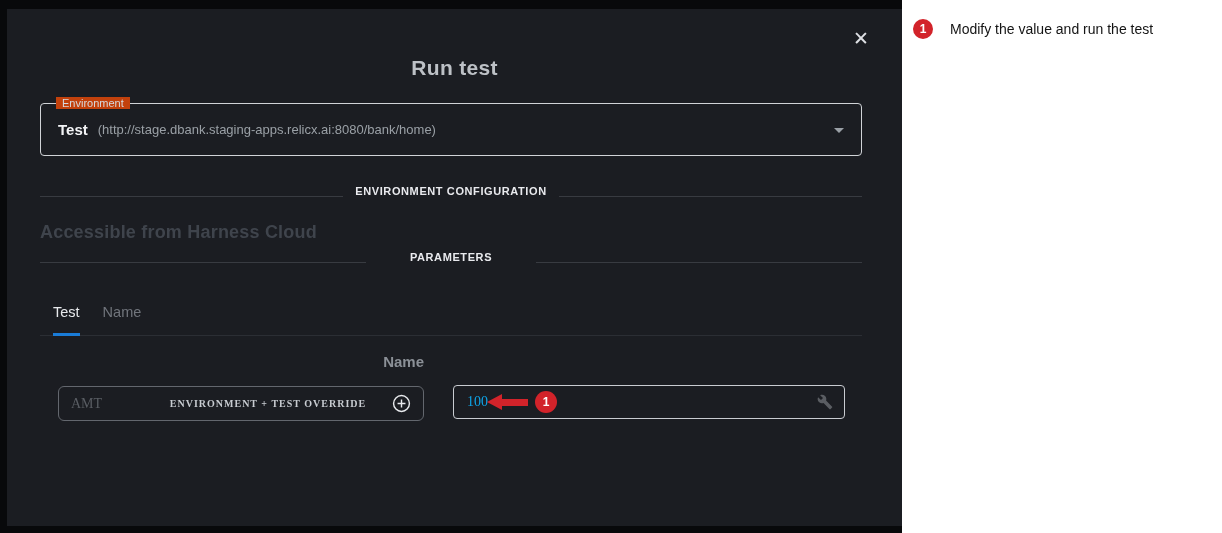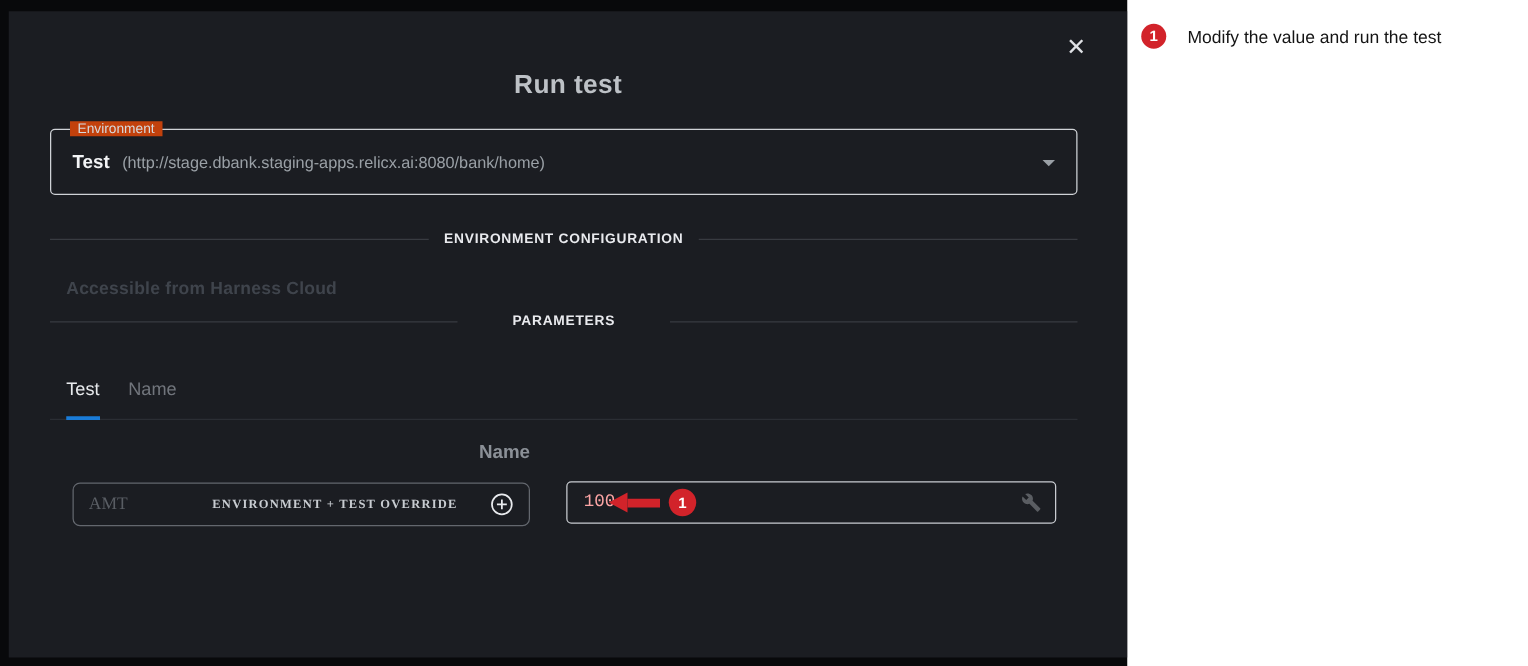--- a/index.html
+++ b/index.html
@@ -23,28 +23,28 @@
   .env-label { position:absolute; top:-7px; left:15px; background:#c2410c; padding:0 6px;
                font-size:11px; color:#d6d9dd; }
   .env-content { display:flex; align-items:center; height:100%; padding-left:17px; }
   .env-name { font-weight:bold; font-size:15px; color:#f3f4f6; margin-right:10px; }
   .env-url { font-size:13px; color:#9aa0a6; }
   .env-caret { position:absolute; right:17px; top:50%; margin-top:-2px; width:0; height:0;
                border-left:5px solid transparent; border-right:5px solid transparent;
                border-top:5px solid #9aa0a6; }
 
   
-  .divider { position:absolute; left:33px; width:822px; display:flex; align-items:center; gap:12px; }
+  .divider { position:absolute; left:33px; width:822px; display:flex; align-items:flex-end; gap:12px; }
   .divider .line { flex:1; height:1px; background:#383b41; }
   .divider .label { font-size:11px; font-weight:bold; color:#e9eaee; letter-spacing:0.6px;
                     white-space:nowrap; }
   .divider-env { top:176px; }
   .divider-params { top:242px;gap:44px; }
 
-  .cloud-note { position:absolute; left:46px; top:213px; font-size:14px; font-weight:bold;
+  .cloud-note { position:absolute; left:33px; top:213px; font-size:18px; font-weight:bold;
                 color:#3f444c; letter-spacing:0.2px; }
 
   
   .tabs { position:absolute; left:33px; top:295px; width:822px; display:flex; gap:23px;
           padding-left:13px; border-bottom:1px solid #2b2e34; }
   .tab { font-size:14.5px; padding-bottom:13px; color:#71757c; cursor:pointer; }
   .tab.active { color:#e8eaed; border-bottom:3px solid #1a7cd8; margin-bottom:-1px; }
 
   
   .col-header { position:absolute; top:344px; font-size:15px; font-weight:bold; color:#8b9097;
@@ -59,22 +59,22 @@
                 padding-left:12px; font-size:14px; color:#e8eaed;
                 font-family:Liberation Serif, serif; }
   .name-input::placeholder { color:#595d63; opacity:1; }
   .scope-badge { flex:1; text-align:center; font-size:10px; font-weight:bold; color:#c8ccd1;
                  letter-spacing:1px; white-space:nowrap;font-family:Liberation Serif, serif; }
   .plus-icon { width:19px; height:19px; margin-right:12px; flex:0 0 auto; cursor:pointer; }
 
   .value-box { position:absolute; left:446px; top:376px; width:392px; height:34px;
                border:1px solid #c9ccd1; border-radius:4px; display:flex; align-items:center; }
   .value-input { width:50px; background:transparent; border:none; outline:none;
-                 padding-left:13px; font-size:14px; color:#fca5a5;
-                 font-family:Liberation Mono, monospace; }
+                 padding-left:13px; font-size:14px; color:#0ea5e9;
+                 font-family:Liberation Serif, serif; }
   .wrench-icon { position:absolute; right:11px; top:50%; transform:translateY(-50%);
                  width:16px; height:16px; cursor:pointer; }
 
   
   .callout { position:absolute; left:33px; top:50%; transform:translateY(-50%);
              display:flex; align-items:center; pointer-events:none; }
   .arrow-head { width:0; height:0; border-top:8px solid transparent;
                 border-bottom:8px solid transparent; border-right:15px solid #d2232a; }
   .arrow-tail { width:26px; height:7px; background:#d2232a; }
   .num-badge { width:22px; height:22px; border-radius:50%; background:#d2232a; color:#ffffff;

